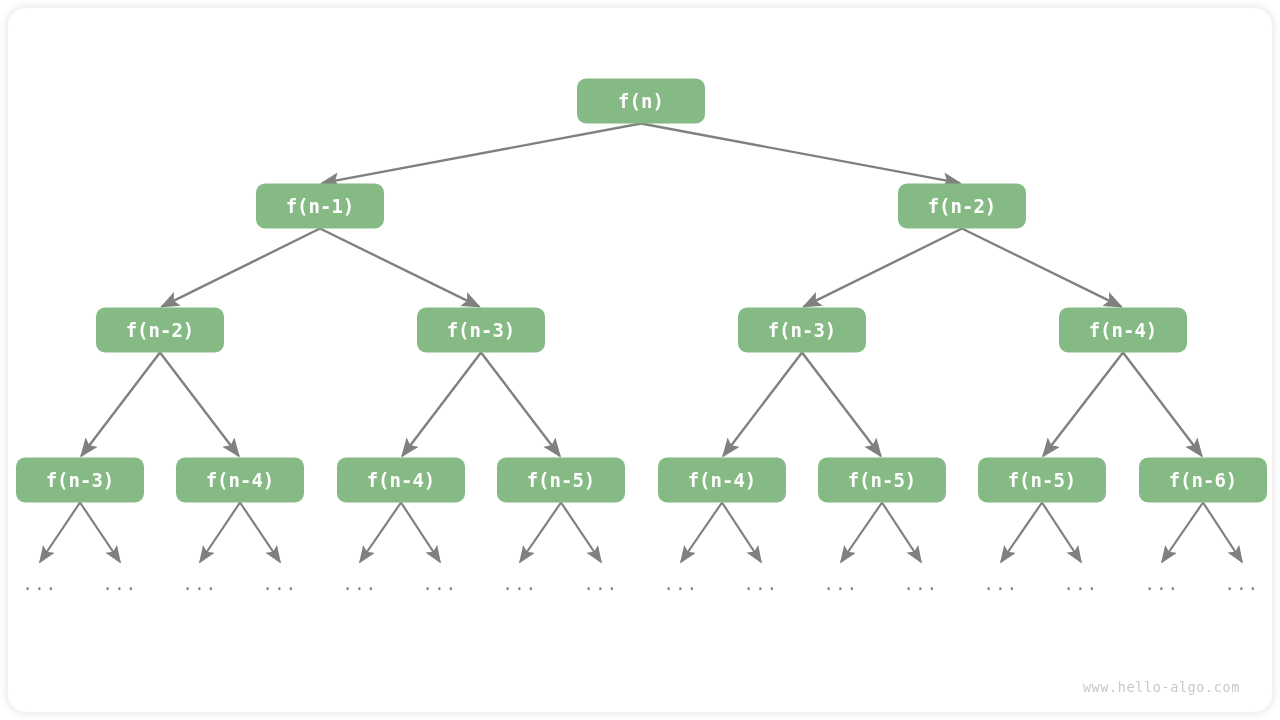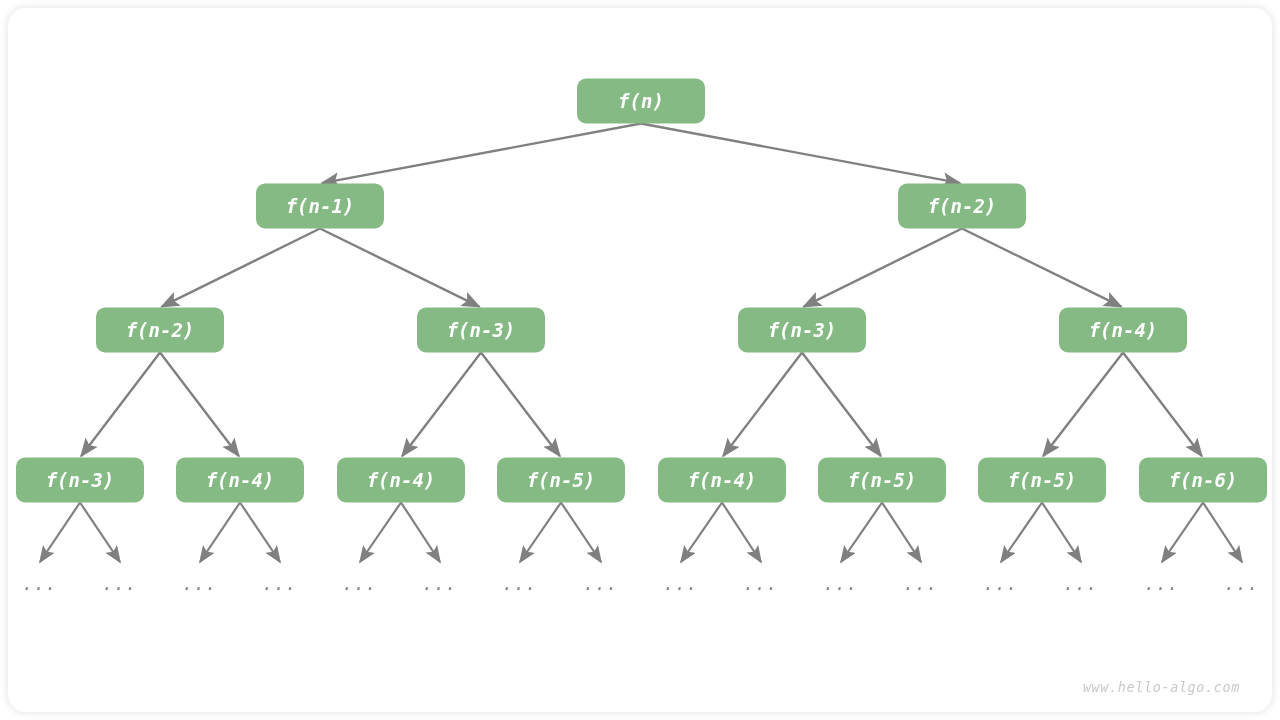--- a/index.html
+++ b/index.html
@@ -11,21 +11,20 @@
     width: 1280px;
     height: 720px;
     font-family: "DejaVu Sans Mono", monospace;
     overflow: hidden;
   }
   #stage {
     position: relative;
     width: 1280px;
     height: 720px;
     background: #ffffff;
-    font-style: italic;
   }
   #card {
     position: absolute;
     left: 8px;
     top: 8px;
     width: 1264px;
     height: 704px;
     background: #ffffff;
     border-radius: 18px;
     box-shadow: 0 0 7px 2px rgba(0,0,0,0.085);

